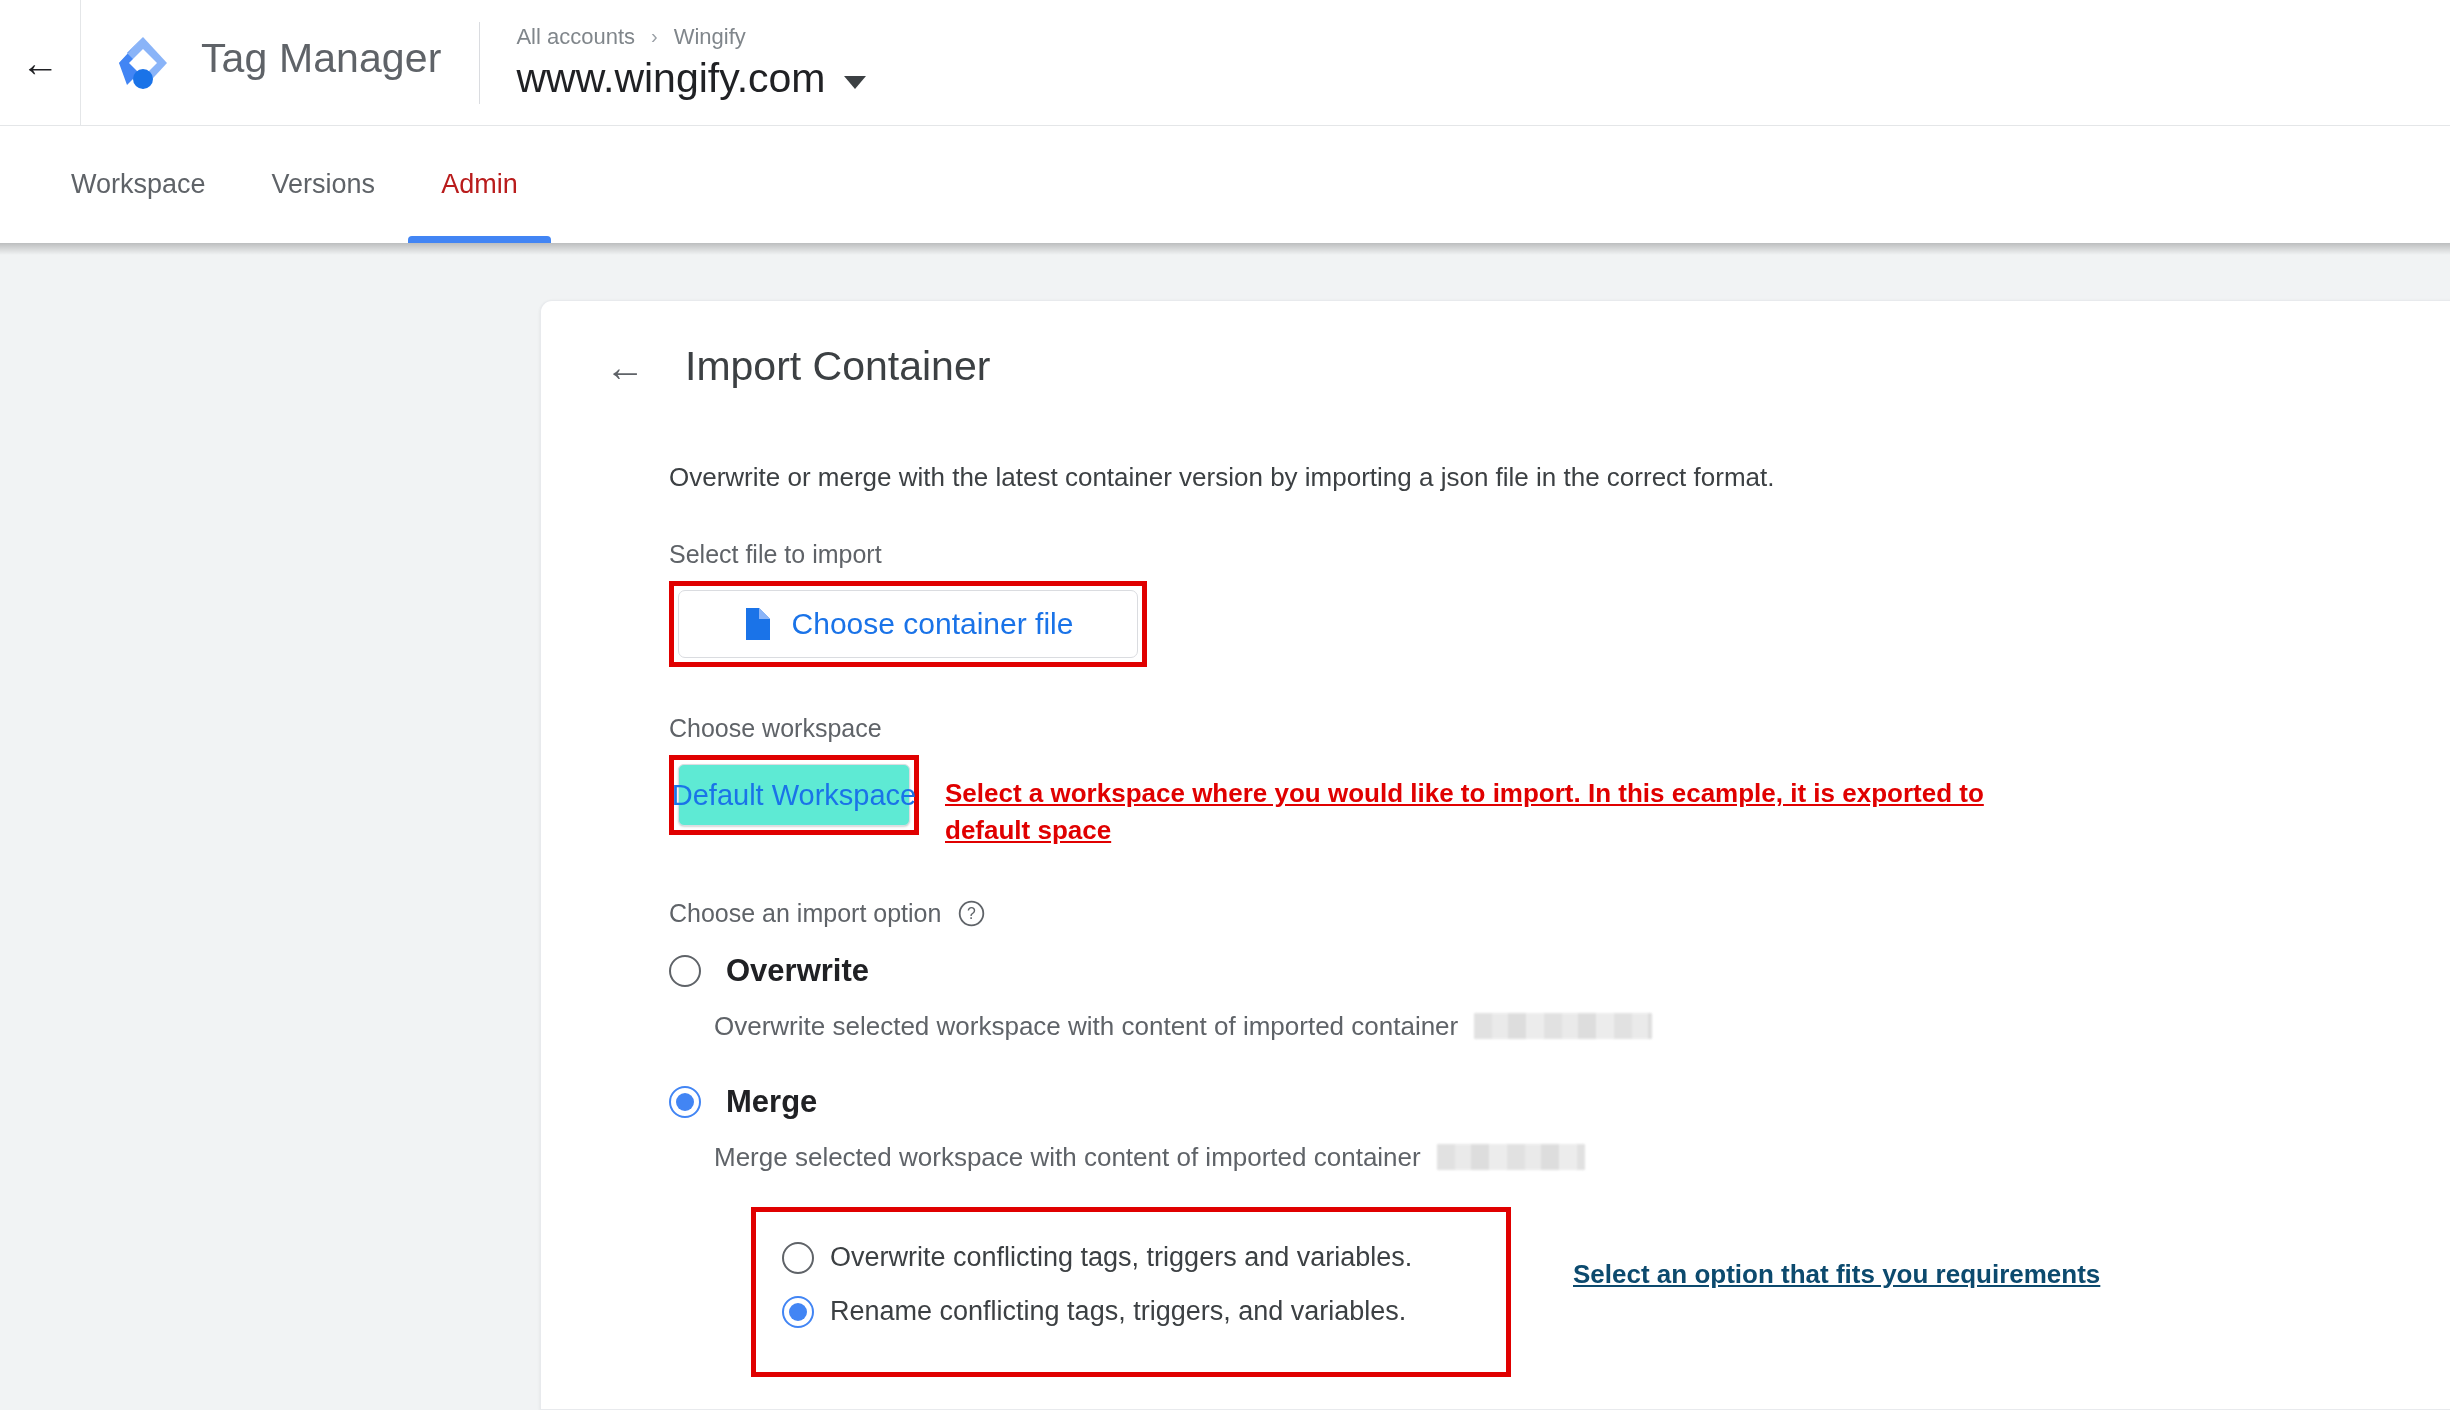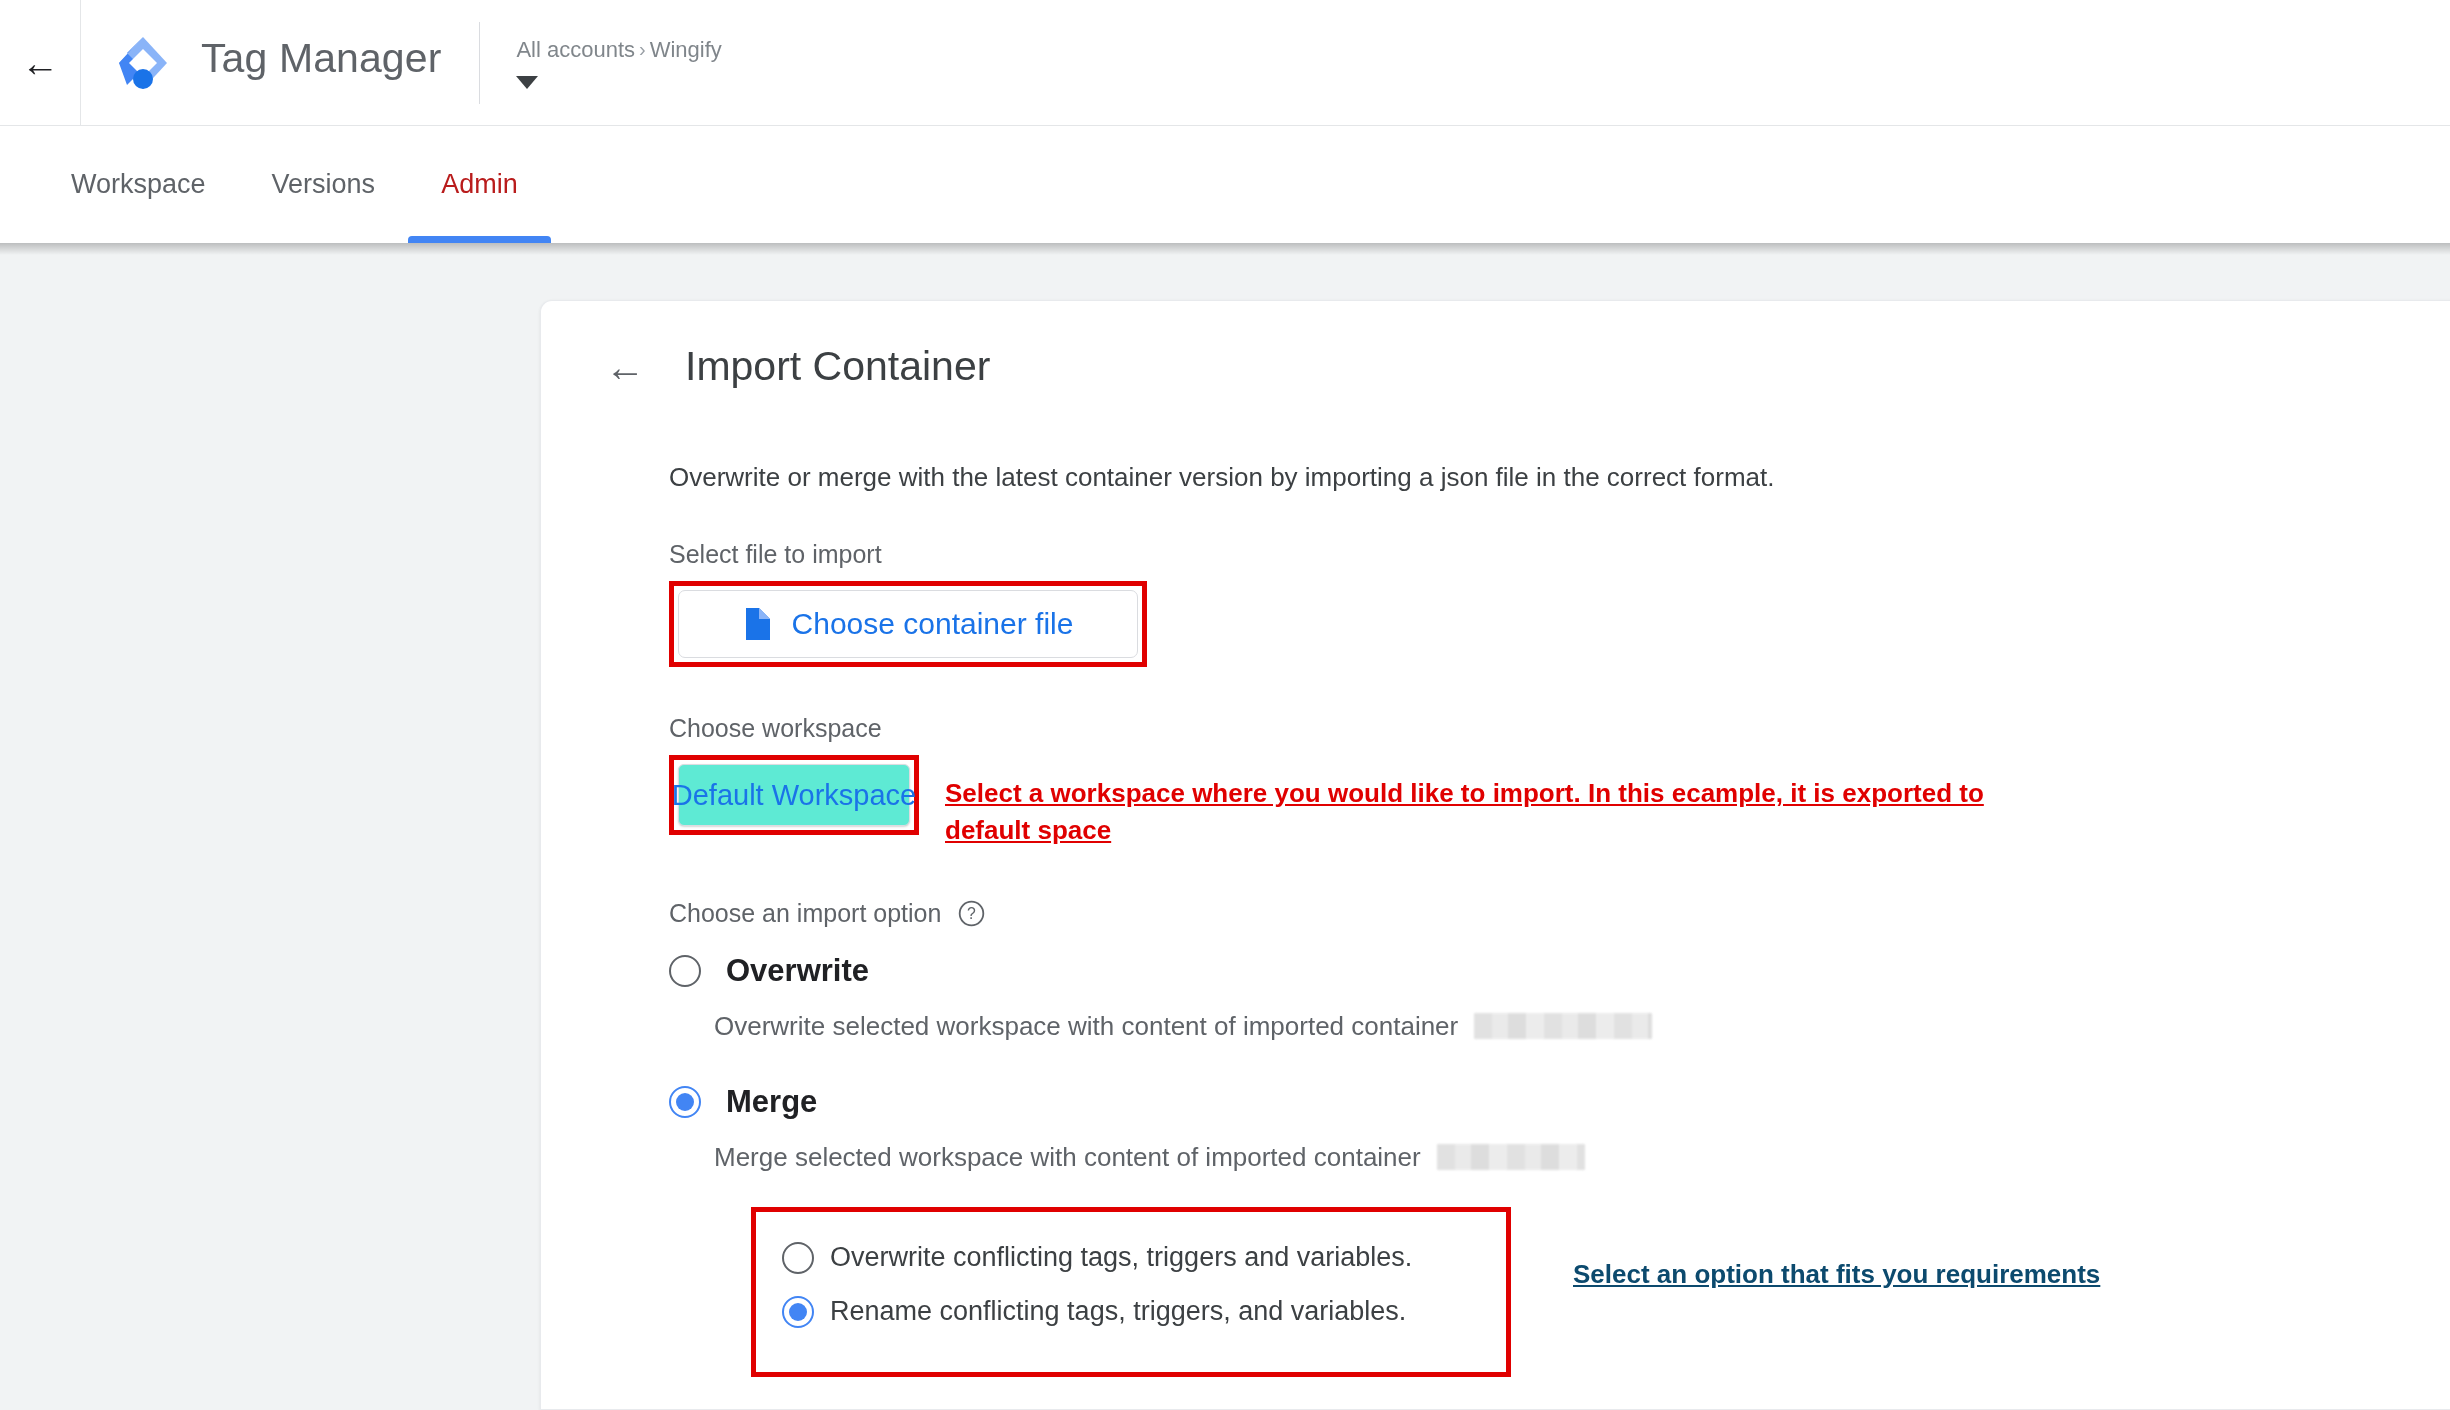--- a/index.html
+++ b/index.html
@@ -53,21 +53,21 @@
     height: 82px;
     background: #dadce0;
     margin: 0 36px 0 38px;
   }
   .account-block { display: flex; flex-direction: column; justify-content: center; }
   .breadcrumb {
     font-size: 22px;
     color: #80868b;
     display: flex;
     align-items: center;
-    gap: 4px;
+    gap: 16px;
     margin-bottom: 5px;
   }
   .breadcrumb .crumb-sep { font-size: 20px; color: #9aa0a6; }
   .container-title {
     font-size: 41px;
     color: #202124;
     display: flex;
     align-items: center;
     gap: 18px;
     white-space: nowrap;
@@ -324,20 +324,21 @@
 
   <div class="brand-sep"></div>
 
   <div class="account-block">
     <div class="breadcrumb">
       <span>All accounts</span>
       <span class="crumb-sep">›</span>
       <span>Wingify</span>
     </div>
     <div class="container-title">
+      <span>www.wingify.com</span>
       <span class="caret-down"></span>
     </div>
   </div>
 </div>
 
 <div class="tabbar">
   <div class="tab">
     <span>Workspace</span>
   </div>
   <div class="tab">

